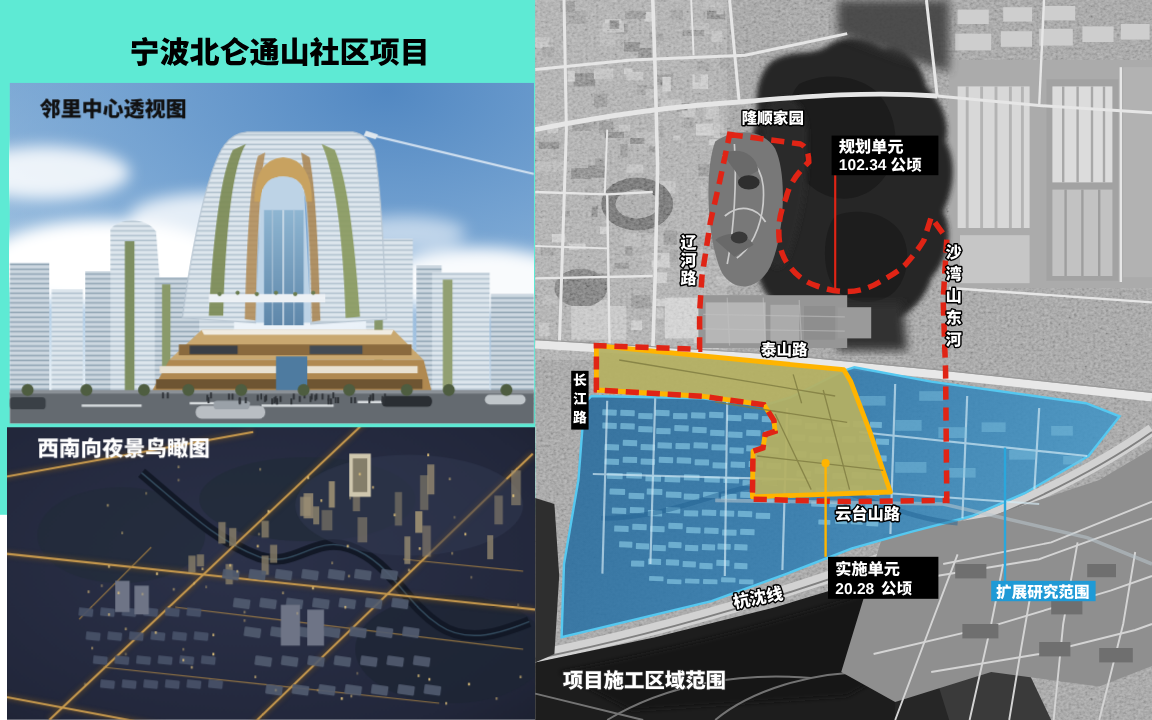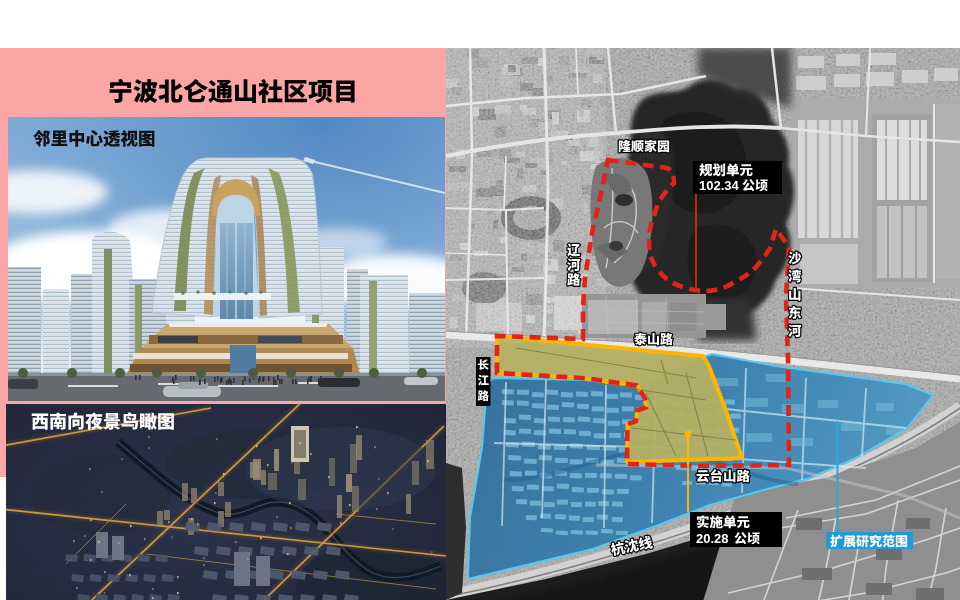--- a/index.html
+++ b/index.html
@@ -1,15 +1,15 @@
 <!DOCTYPE html>
 <html><head><meta charset="utf-8"><title>p</title>
 <style>
 html,body{margin:0;padding:0;width:960px;height:600px;background:#fff;overflow:hidden;font-family:"Liberation Sans",sans-serif;}
-#page{position:relative;width:960px;height:429px;background:#fca5a5;margin-top:48px;}
+#page{position:relative;width:960px;height:429px;background:#5eead4;}
 </style></head>
 <body>
 <div id="page">
 
 <svg width="300" height="34" viewBox="0 0 300 34" xmlns="http://www.w3.org/2000/svg" style="position:absolute;left:105px;top:28px">
       <g transform="translate(3,24.5) scale(0.1)">
         <use href="#u5b81" x="0" y="0" fill="#000"></use>
         <use href="#u6ce2" x="250" y="0" fill="#000"></use>
         <use href="#u5317" x="500" y="0" fill="#000"></use>
         <use href="#u4ed1" x="750" y="0" fill="#000"></use>

